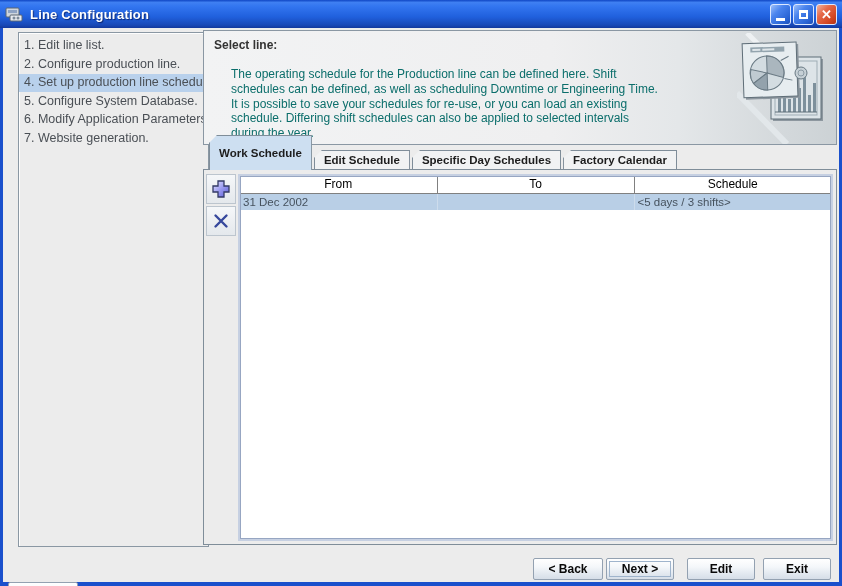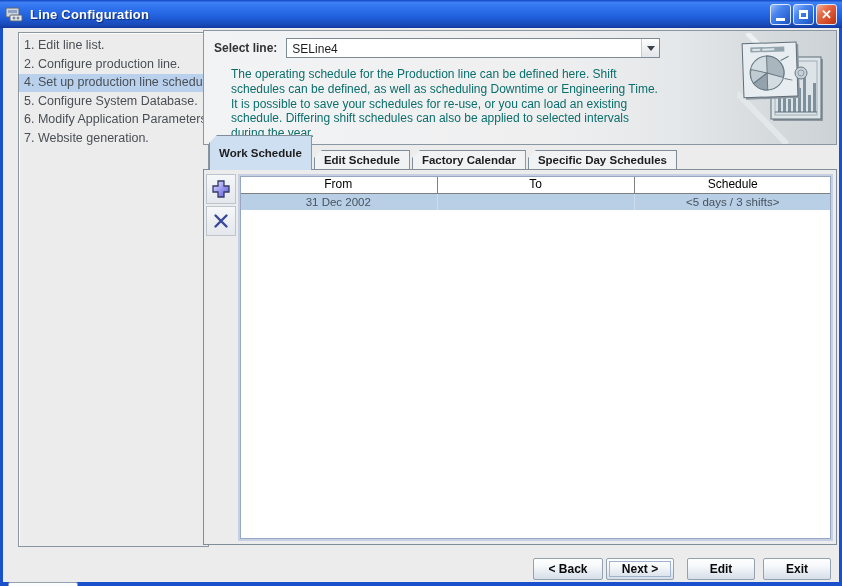--- a/index.html
+++ b/index.html
@@ -115,21 +115,21 @@
   table.sched { width:100%; border-collapse:collapse; table-layout:fixed; }
   table.sched th {
     height:17px; font-size:12px; font-weight:normal; color:#000;
     background:#fff; border-bottom:1px solid #808080; border-right:1px solid #808080;
     text-align:center; padding:0;
   }
   table.sched th:last-child { border-right:none; }
   table.sched td {
     height:17px; font-size:11.5px; color:#46525e;
     background:#b9cfe6; padding:1px 3px; border-right:1px solid #cddcec;
-    white-space:nowrap; overflow:hidden;text-align:center;
+    white-space:nowrap; overflow:hidden;
   }
   table.sched td:last-child { border-right:none;margin-top:32px; }
 
   
   .btn {
     position:absolute; top:530px; height:22px;
     background:linear-gradient(180deg,#ffffff 0%,#f4f7fa 40%,#e4eaf1 70%,#d6dee8 100%);
     border:1px solid #93a1b1; border-radius:2px;
     font-size:12px; font-weight:bold; color:#0a0a0a;
     display:flex; align-items:center; justify-content:center;
@@ -214,37 +214,31 @@
           <line x1="44" y1="28" x2="52" y2="24" stroke="#6a7a84"></line>
           <line x1="47" y1="46" x2="55" y2="48" stroke="#6a7a84"></line>
         </g>
 
         <circle cx="64" cy="40" r="6" fill="#c6d0d6" stroke="#6a7a84"></circle>
         <circle cx="64" cy="40" r="3" fill="none" stroke="#8b9aa4"></circle>
       </svg>
 
       <div class="select-row">
         <span class="select-label">Select line:</span>
-        <div class="combo">
-          <div class="combo-value">SELine4</div>
-          <div class="combo-arrow-btn">
-            <div class="tri-down"></div>
-          </div>
-        </div>
       </div>
 
       <div class="description">The operating schedule for the Production line can be defined here. Shift schedules can be defined, as well as scheduling Downtime or Engineering Time. It is possible to save your schedules for re-use, or you can load an existing schedule. Differing shift schedules can also be applied to selected intervals during the year.</div>
     </div>
 
     <div class="tab-panel">
       <div class="tab-row">
         <div class="tab active">Work Schedule</div>
         <div class="tab">Edit Schedule</div>
+        <div class="tab">Specific Day Schedules</div>
         <div class="tab">Factory Calendar</div>
-        <div class="tab">Specific Day Schedules</div>
       </div>
 
       <div class="tab-content">
         <div class="mini-toolbar">
           <div class="tool-btn">
             <svg width="20" height="20" viewBox="0 0 20 20">
               <defs>
                 <linearGradient id="pg" x1="0" y1="0" x2="1" y2="1">
                   <stop offset="0" stop-color="#e9e9ff"></stop>
                   <stop offset="0.5" stop-color="#9a9af0"></stop>

